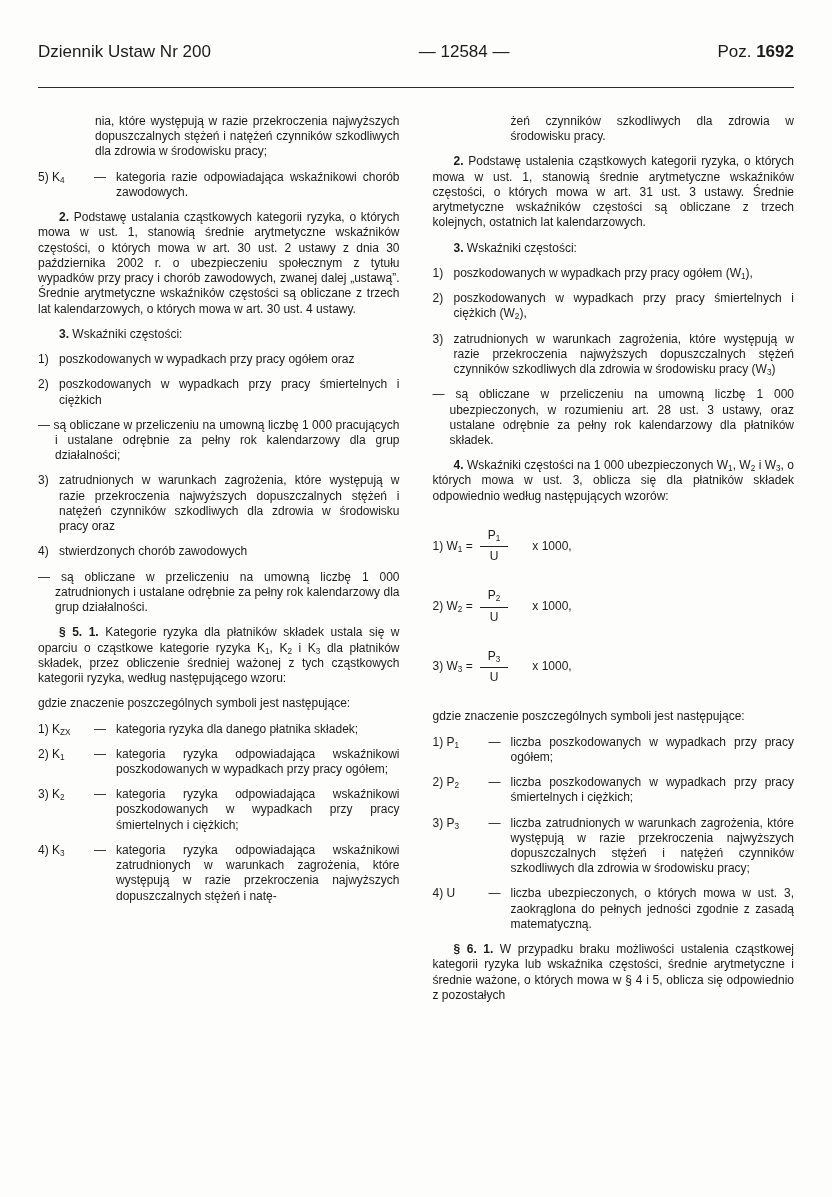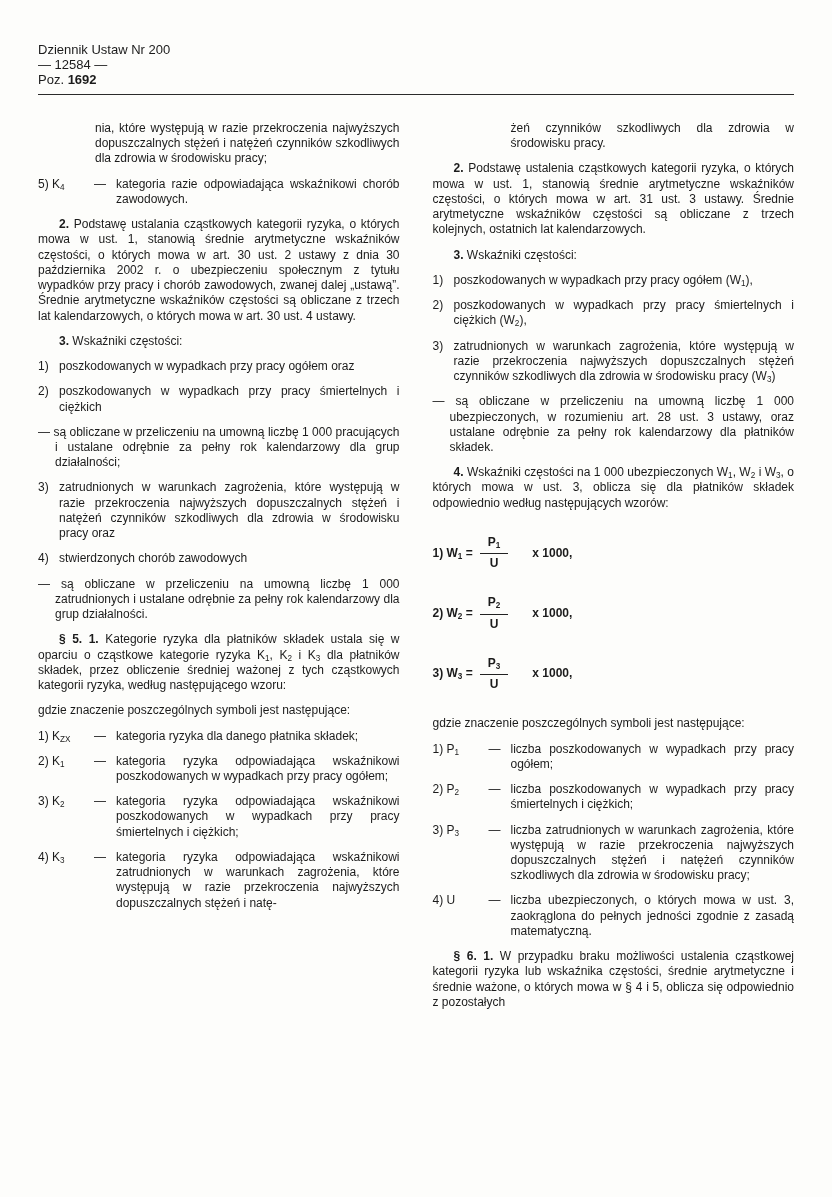--- a/index.html
+++ b/index.html
@@ -9,24 +9,23 @@
     width: 832px; height: 1197px;
     background: #fdfdfb;
     color: #1b1b1b;
     font-family: "Liberation Sans", sans-serif;
     overflow: hidden;
   }
   .page { padding: 42px 38px 0 38px; }
 
   .header {
     display: flex; justify-content: space-between; align-items: baseline;
-    font-size: 13px;
-    padding-bottom: 7px;
+    font-size: 17px;
+    padding-bottom: 25px;
     border-bottom: 1.6px solid #2b2b2b;
-    flex-direction: column;
   }
   .header .b { font-weight: 700; }
 
   .columns { display: flex; gap: 33px; padding-top: 26px; }
   .col {
     flex: 1 1 0;
     font-size: 12px;
     line-height: 1.27;
     text-align: justify;
   }
@@ -54,21 +53,21 @@
   .formula-kzx {
     display: flex; justify-content: center; align-items: center;
     margin: 18px 0 14px 0;
   }
   .formula-kzx .f-lhs { margin-right: 7px; }
 
   .frac { display: inline-flex; flex-direction: column; align-items: center; text-align: center; }
   .f-num { padding: 0 8px 3px 8px; border-bottom: 1.4px solid #222; }
   .f-den { padding-top: 2px; }
 
-  .formula-row { display: flex; align-items: center; margin: 24px 0; font-weight: bold; }
+  .formula-row { display: flex; align-items: center; margin: 24px 0; }
   .formula-row .f-lhs { margin-right: 7px; }
   .formula-row .f-rhs { margin-left: 24px; }
 </style>
 </head>
 <body>
 
 <div class="page">
 
   <div class="header">
     <span>Dziennik Ustaw Nr 200</span>

